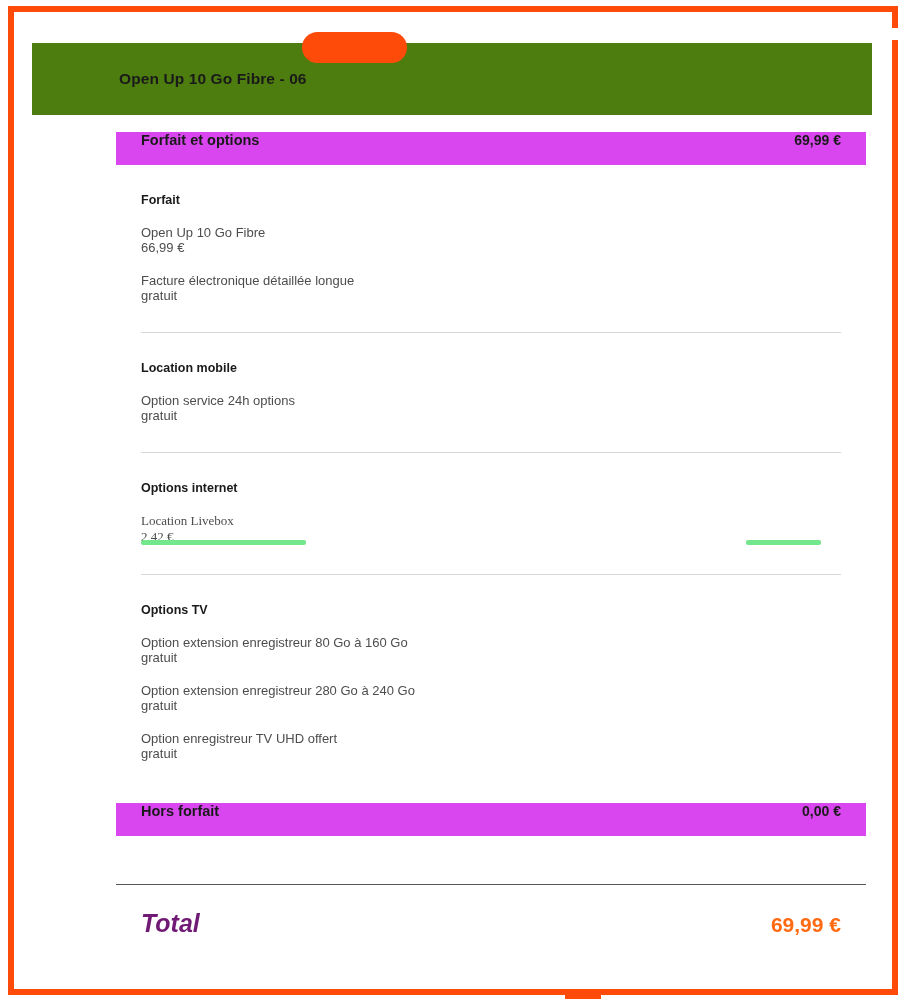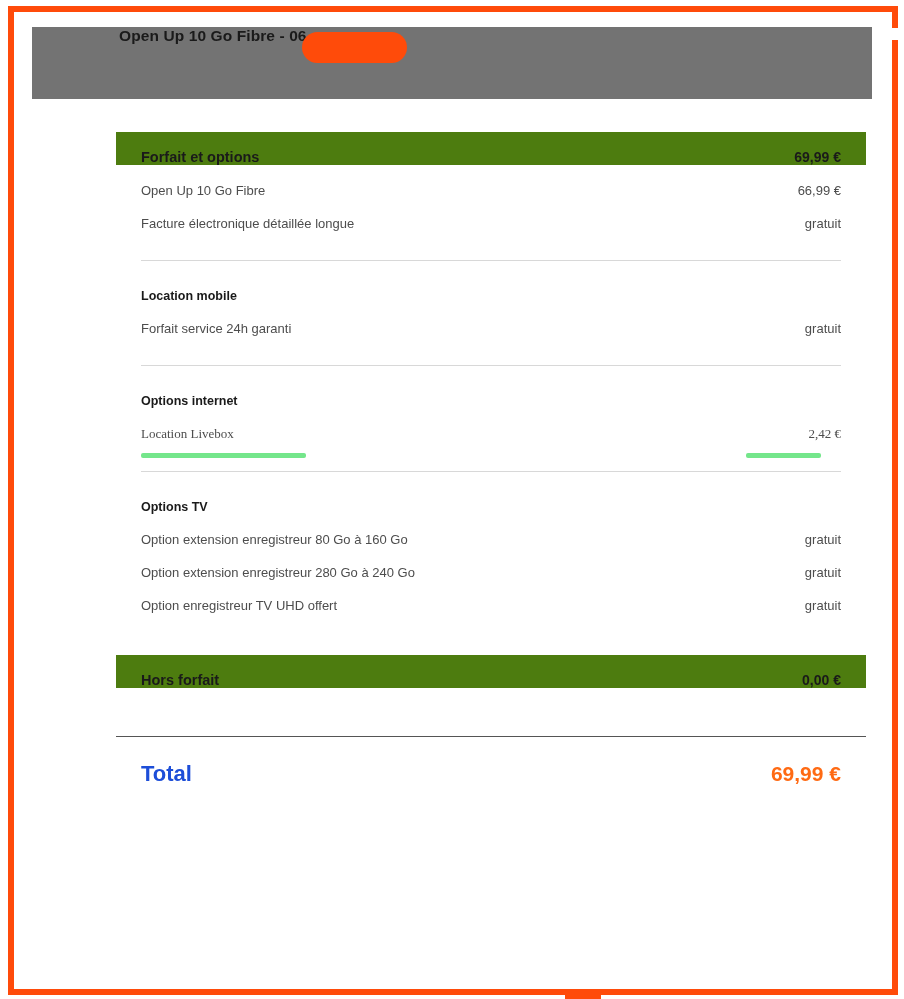--- a/index.html
+++ b/index.html
@@ -35,26 +35,26 @@
     width: 878px;
     height: 977px;
     background: #ffffff;
     overflow: hidden;
   }
 
   
   .offer-header {
     position: absolute;
     left: 18px;
-    top: 15px;
+    top: 31px;
     width: 840px;
     height: 72px;
-    background: #737373;
-    display: flex;
-    align-items: flex-start;
+    background: #4d7c0f;
+    display: flex;
+    align-items: center;
   }
   .offer-header-title {
     margin-left: 87px;
     font-size: 15.5px;
     font-weight: bold;
     color: #1a1a1a;
     letter-spacing: 0.1px;
     white-space: nowrap;
   }
   .redaction-blob {
@@ -69,24 +69,24 @@
 
   
   .content {
     position: absolute;
     left: 102px;
     top: 120px;
     width: 750px;
   }
 
   .band {
-    background: #4d7c0f;
+    background: #d946ef;
     height: 33px;
     display: flex;
-    align-items: flex-end;
+    align-items: flex-start;
     justify-content: space-between;
     padding: 0 25px 0 25px;
   }
   .band-title {
     font-size: 14.5px;
     font-weight: bold;
     color: #1a1a1a;
   }
   .band-amount {
     font-size: 14px;
@@ -104,20 +104,21 @@
     margin-top: 28px;
     margin-bottom: 0;
   }
   .line {
     display: flex;
     align-items: baseline;
     justify-content: space-between;
     margin-top: 18px;
     font-size: 13px;
     color: #555555;
+    flex-direction: column;
   }
   .line-label { color: #4d4d4d; }
   .line-value { color: #4d4d4d; text-align: center; }
 
   .divider {
     height: 1px;
     background: #d8d8d8;
     margin-top: 29px;
   }
 
@@ -140,23 +141,24 @@
     margin-top: 48px;
   }
   .total-row {
     display: flex;
     align-items: baseline;
     justify-content: space-between;
     padding: 0 25px;
     margin-top: 24px;
   }
   .total-label {
-    font-size: 22px;
-    font-weight: bold;
-    color: #1d4ed8;
+    font-size: 25px;
+    font-weight: bold;
+    color: #701a75;
+    font-style: italic;
   }
   .total-amount {
     font-size: 21px;
     font-weight: bold;
     color: #ff6a13;
   }
   .bottom-tick {
     position: absolute;
     left: 565px;
     top: 995px;
@@ -185,35 +187,36 @@
     <div class="redaction-blob"></div>
 
     <div class="content">
 
       <div class="band">
         <div class="band-title">Forfait et options</div>
         <div class="band-amount">69,99 €</div>
       </div>
 
       <div class="group">
+        <div class="group-title">Forfait</div>
         <div class="line">
           <span class="line-label">Open Up 10 Go Fibre</span>
           <span class="line-value">66,99 €</span>
         </div>
         <div class="line">
           <span class="line-label">Facture électronique détaillée longue</span>
           <span class="line-value">gratuit</span>
         </div>
         <div class="divider"></div>
       </div>
 
       <div class="group">
         <div class="group-title">Location mobile</div>
         <div class="line">
-          <span class="line-label">Forfait service 24h garanti</span>
+          <span class="line-label">Option service 24h options</span>
           <span class="line-value">gratuit</span>
         </div>
         <div class="divider"></div>
       </div>
 
       <div class="group">
         <div class="group-title">Options internet</div>
         <div class="line highlight-row">
           <span class="line-label">Location Livebox</span>
           <span class="line-value">2,42 €</span>

